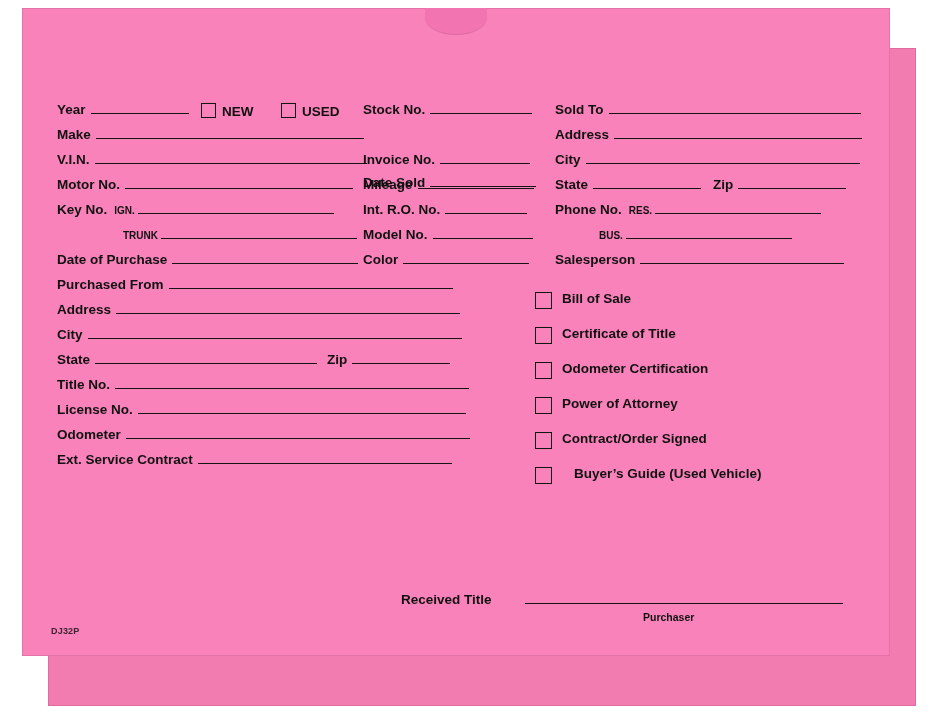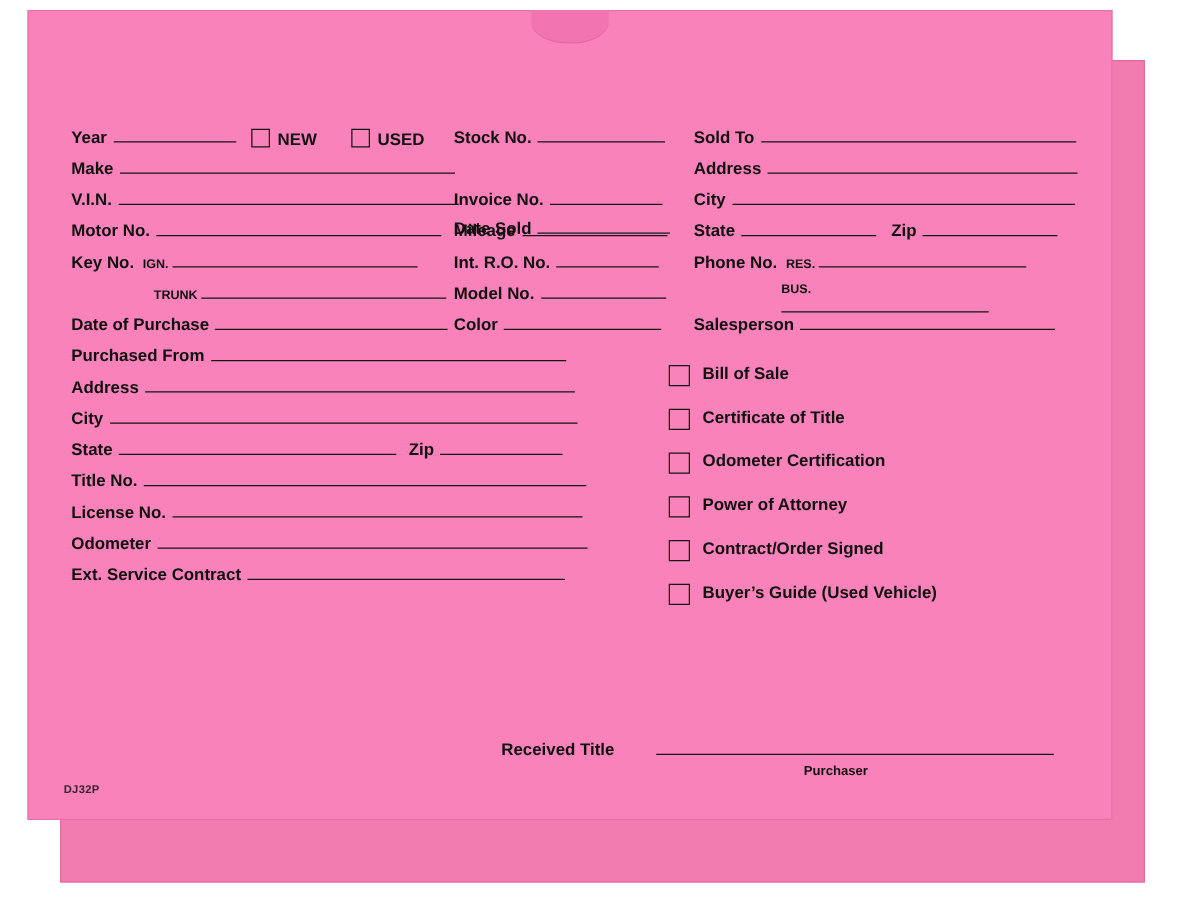--- a/index.html
+++ b/index.html
@@ -284,21 +284,21 @@
         <span class="label" style="margin-left:12px;">Zip</span>
         <span class="line" style="width:108px;"></span>
       </div>
 
       <div class="row" style="left:532px; top:192px;">
         <span class="label">Phone No.</span>
         <span class="label small">RES.</span>
         <span class="line" style="width:166px;"></span>
       </div>
 
-      <div class="row" style="left:600px; top:217px;flex-direction:column;">
+      <div class="row" style="left:574px; top:217px;">
         <span class="label small">BUS.</span>
         <span class="line" style="width:166px;"></span>
       </div>
 
       <div class="row" style="left:532px; top:242px;">
         <span class="label">Salesperson</span>
         <span class="line" style="width:204px;"></span>
       </div>
 
       <div class="checkrow" style="left:512px; top:280px;">
@@ -319,21 +319,21 @@
       <div class="checkrow" style="left:512px; top:385px;">
         <span class="cbox big"></span>
         <span>Power of Attorney</span>
       </div>
 
       <div class="checkrow" style="left:512px; top:420px;">
         <span class="cbox big"></span>
         <span>Contract/Order Signed</span>
       </div>
 
-      <div class="checkrow" style="left:512px; top:455px;">
+      <div class="checkrow" style="left:512px; top:455px;gap:12px;">
         <span class="cbox big"></span>
         <span>Buyer’s Guide (Used Vehicle)</span>
       </div>
 
       <div id="received-title-row" style="left:378px; top:582px;gap:28px;">
         <span class="label">Received Title</span>
         <span class="line" style="width:318px;"></span>
       </div>
 
       <div id="purchaser-caption" style="left:620px; top:602px;">Purchaser</div>

